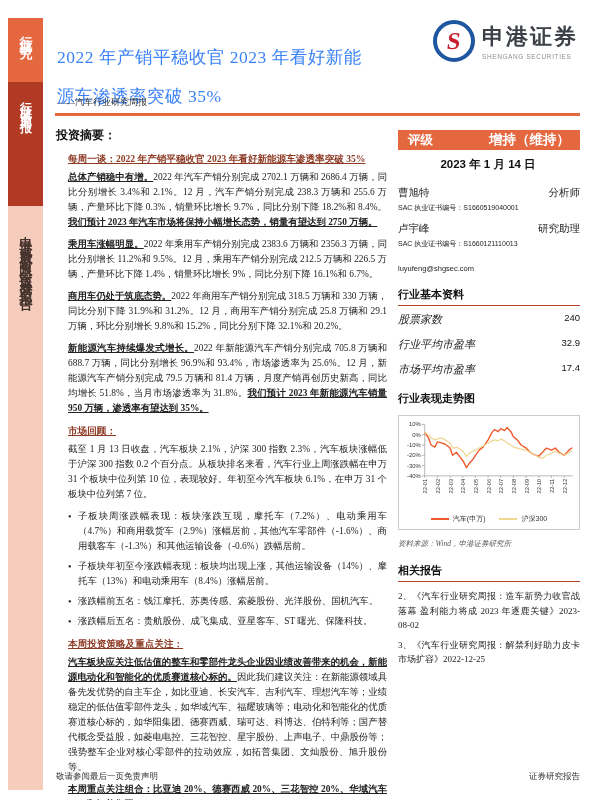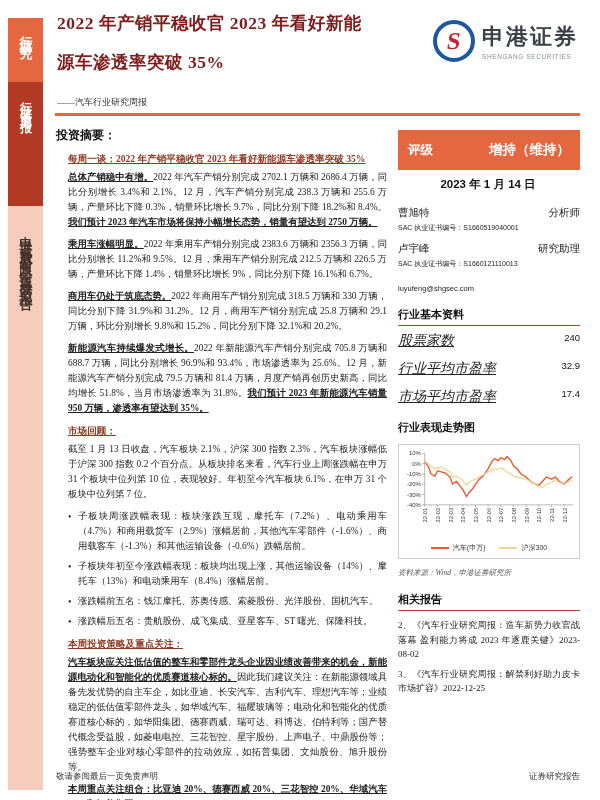--- a/index.html
+++ b/index.html
@@ -11,22 +11,22 @@
   .band{position:absolute;left:8px;width:35px;display:flex;justify-content:center;}
   .band .vtext{writing-mode:vertical-rl;text-orientation:upright;}
   #band1{top:18px;height:64px;background:#E4673F;}
   #band1 .vtext{color:#fff;font-weight:bold;font-size:13px;letter-spacing:3px;margin-top:8px;}
   #band2{top:82px;height:124px;background:#B13A24;}
   #band2 .vtext{color:#fff;font-weight:bold;font-size:12px;letter-spacing:4px;margin-top:10px;}
   #band3{top:206px;height:584px;background:#F6CCBC;}
   #band3 .vtext{color:#45332d;font-weight:bold;font-size:13px;letter-spacing:4px;margin-top:20px;}
 
   
-  #title{position:absolute;left:57px;top:4px;width:330px;font-size:17.5px;font-weight:bold;
-         line-height:39px;color:#7f1d1d;letter-spacing:0.5px;}
+  #title{position:absolute;left:57px;top:38px;width:330px;font-size:17.5px;font-weight:normal;
+         line-height:39px;color:#3b82f6;letter-spacing:0.5px;}
   #subtitle{position:absolute;left:57px;top:96px;font-size:9px;color:#333;}
   #logo{position:absolute;right:22px;top:20px;display:flex;align-items:center;}
   #logo-mark{width:34px;height:34px;border:4px solid #1E56A0;border-radius:50%;
              display:flex;align-items:center;justify-content:center;background:#fff;}
   #logo-mark span{color:#C8202F;font-weight:bold;font-size:24px;font-family:"Liberation Serif",serif;
                   transform:skewX(-8deg);line-height:1;}
   #logo-text{margin-left:7px;}
   #logo-cn{font-size:22px;font-weight:bold;color:#3C4148;letter-spacing:2px;
            font-family:"Liberation Sans","DejaVu Sans",sans-serif;}
   #logo-en{font-size:6.5px;color:#8A9097;letter-spacing:0.6px;margin-top:1px;
@@ -40,38 +40,38 @@
   .blk{text-align:justify;}
   .blk.h2{font-size:9.6px;margin:8px 0 4px 0;line-height:14px;}
   .blk.p{font-size:9.4px;line-height:15px;margin:0 0 7px 0;}
   .blk.li{font-size:9.4px;line-height:15px;margin:0 0 5px 0;position:relative;padding-left:10px;}
   .blk.li::before{content:"\2022";position:absolute;left:0;top:0;font-size:10px;}
   .blk .b{font-weight:bold;text-decoration:underline;}
   .blk .red{color:#8E3B26;font-weight:bold;}
 
   
   #right-col{position:absolute;left:398px;top:130px;width:182px;}
-  #rating-box{background:#E4673F;color:#fff;height:40px;display:flex;align-items:center;
+  #rating-box{background:#E4673F;color:#fff;height:20px;display:flex;align-items:center;
               justify-content:space-between;padding:0 10px;box-sizing:border-box;}
   #rating-label{font-size:12.5px;font-weight:bold;}
   #rating-value{font-size:13.5px;font-weight:bold;}
   #report-date{text-align:center;font-size:11.5px;font-weight:bold;margin:7px 2px 0 0;color:#111;}
   #analyst-list{margin-top:14px;}
   .analyst{margin-bottom:9px;}
   .analyst .nr{display:flex;justify-content:space-between;font-size:10.5px;
                color:#222;margin-bottom:3px;}
   .analyst .sac{font-size:7px;color:#222;font-family:"Liberation Sans","DejaVu Sans",sans-serif;}
   .analyst .email{font-size:7.5px;color:#222;margin-top:15px;
                   font-family:"Liberation Sans","DejaVu Sans",sans-serif;}
   .col-heading{font-size:11px;font-weight:bold;color:#111;border-bottom:1.5px solid #B8432A;
                padding-bottom:3px;margin-top:14px;}
   .col-heading.noline{border-bottom:none;}
   #industry-rows{margin-top:6px;}
   .ind-row{display:flex;justify-content:space-between;margin-bottom:10px;}
-  .ind-row .lbl{font-size:14px;font-style:italic;color:#222;text-decoration:underline;}
+  .ind-row .lbl{font-size:11px;font-style:italic;color:#222;}
   .ind-row .val{font-size:9.5px;color:#111;font-family:"Liberation Sans","DejaVu Sans",sans-serif;}
   #chart-box{margin-top:6px;border:1px solid #ccc;padding:4px 0 2px 0;background:#fff;}
   #chart-legend{display:flex;justify-content:center;gap:14px;margin:2px 0 3px 0;}
   .leg-item{display:flex;align-items:center;gap:4px;}
   .leg-line{display:inline-block;width:18px;height:2px;}
   .leg-label{font-size:7px;color:#333;font-family:"Liberation Sans","DejaVu Sans",sans-serif;}
   #chart-source{font-size:7.5px;font-style:italic;color:#555;margin-top:9px;}
   #report-list{margin-top:7px;}
   .report-item{font-size:9px;line-height:14.5px;color:#222;margin-bottom:5px;text-align:justify;}
 

